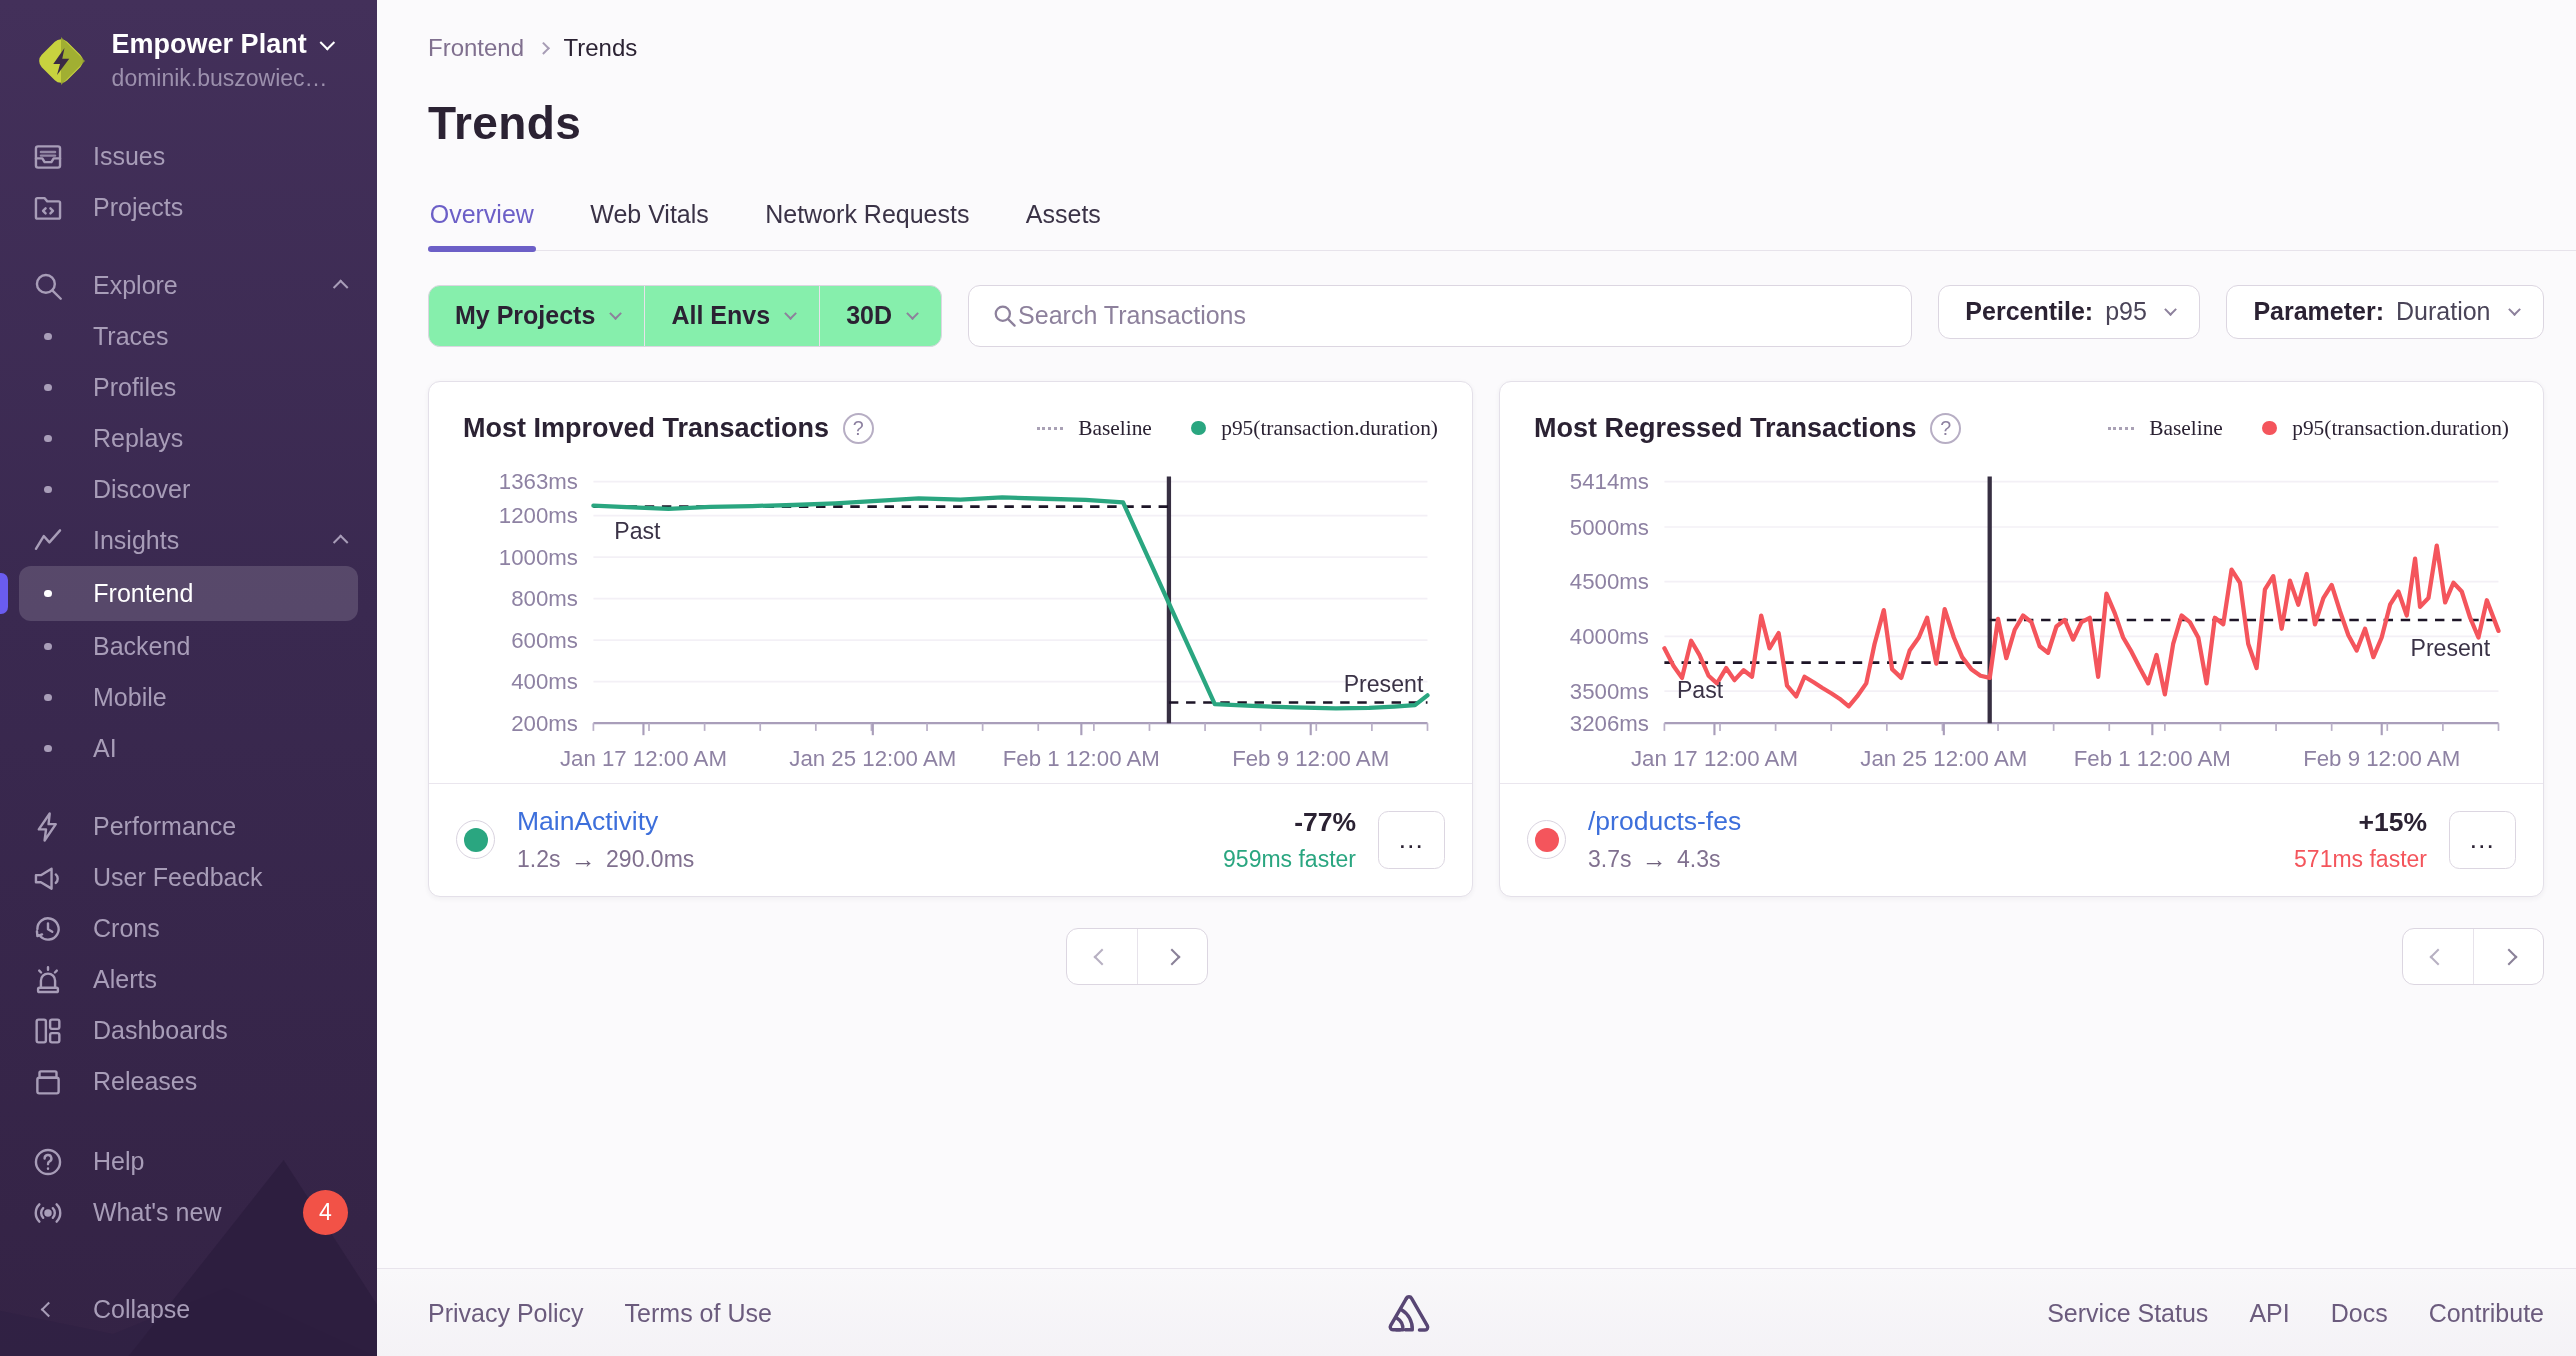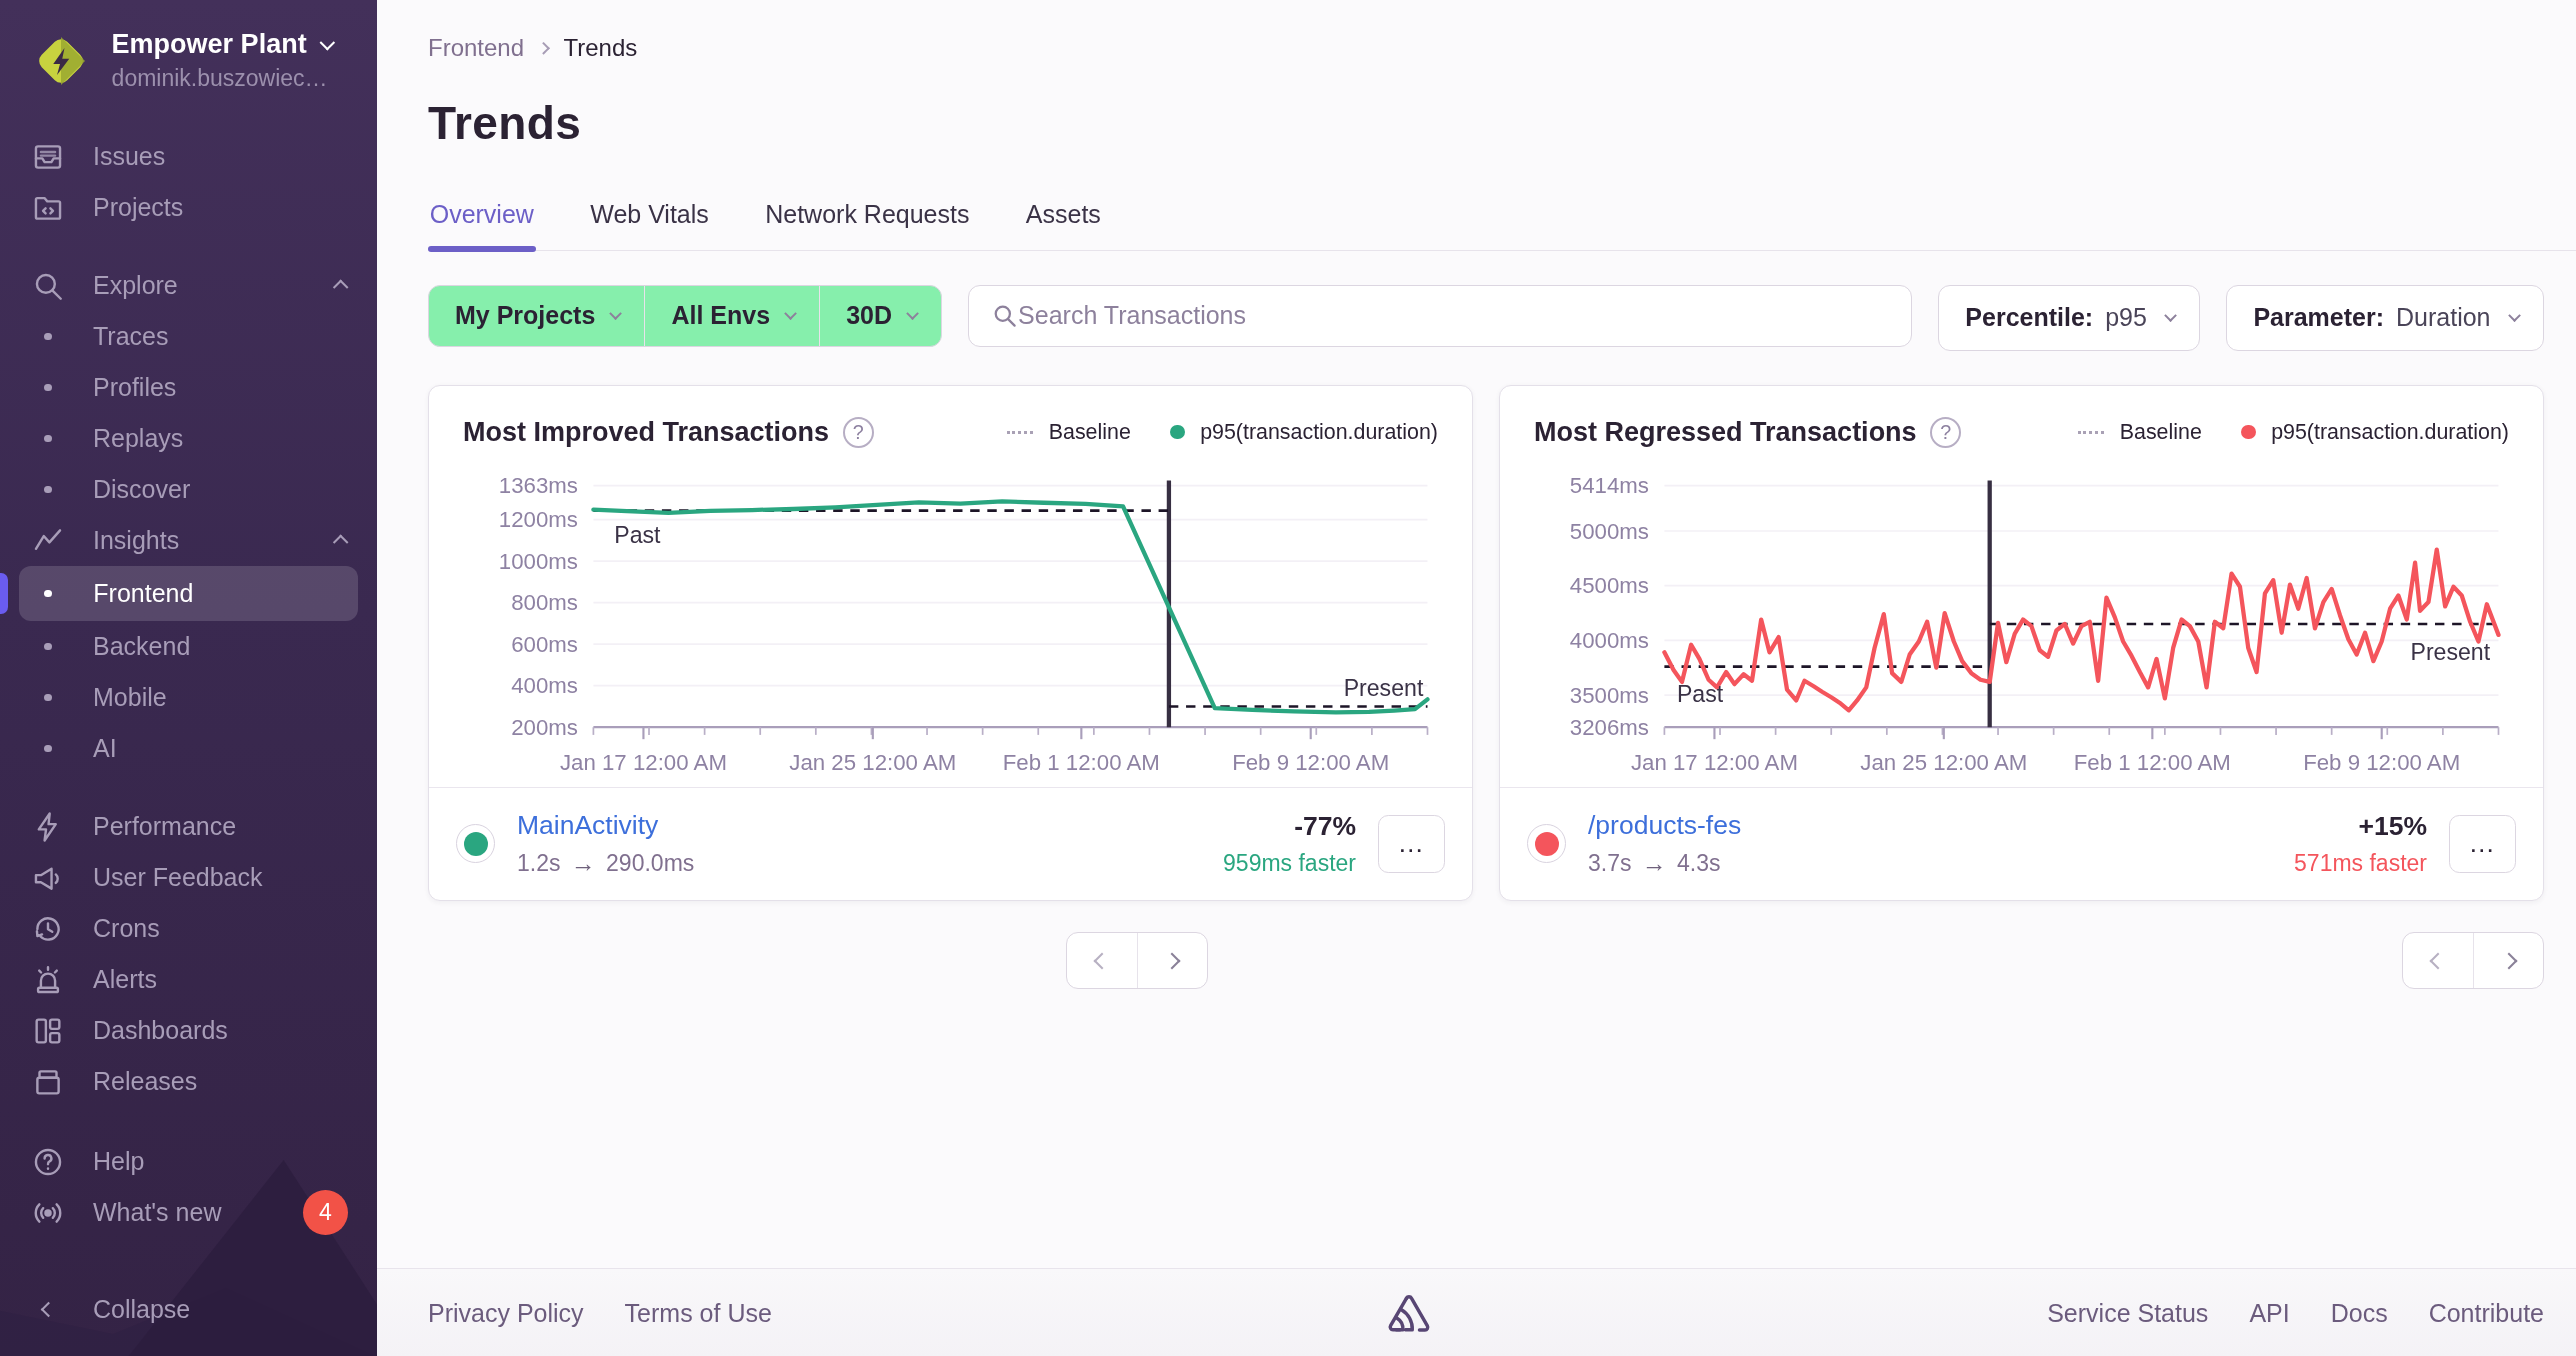--- a/index.html
+++ b/index.html
@@ -52,32 +52,32 @@
 
   .filters { display:flex; align-items:stretch; gap:26px; margin:34px 38px 0 51px; }
   .seg-group { display:flex; align-items:stretch; background:#86efac; border:1.7px solid #dcd6e1; border-radius:12px; height:62px; overflow:hidden; }
   .seg { display:flex; align-items:center; gap:13.7px; padding:0 26px; font-size:25px; font-weight:700; color:#2b2233; cursor:pointer; }
   .seg + .seg { border-left:1.7px solid #e7e3eb; }
   .seg .chev { color:#8d819c; width:9.4px; height:9.4px; border-width:2.1px; }
   .search-box { flex:1; display:flex; align-items:center; gap:0; background:#fff; border:1.7px solid #dcd6e1; border-radius:12px; height:62px; padding:0 22px; }
   .search-box svg { width:27px; height:27px; flex:0 0 27px; }
   .search-box input { border:none; outline:none; flex:1; font-size:25px; font-family:inherit; color:#2b2233; background:transparent; }
   .search-box input::placeholder { color:#8d819c; }
-  .combo-btn { display:flex; align-items:center; gap:12px; background:#fff; border:1.7px solid #dcd6e1; border-radius:12px; height:66px; padding:0 26px; font-size:25px; cursor:pointer; }
+  .combo-btn { display:flex; align-items:center; gap:12px; background:#fff; border:1.7px solid #dcd6e1; border-radius:12px; height:54px; padding:0 26px; font-size:25px; cursor:pointer; }
   .combo-btn .k { font-weight:700; color:#2b2233; }
   .combo-btn .v { color:#4a4458; }
   .combo-btn .chev { color:#8d819c; width:9.4px; height:9.4px; border-width:2.1px; margin-left:5.1px; }
 
   .cards-row { display:flex; gap:26px; margin:34px 38px 0 51px; }
   .card { flex:1; background:#fff; border:1.7px solid #e4e0e9; border-radius:12px; box-shadow:0 1.7px 5.1px rgba(43,34,51,.05); }
   .card-inner { padding:31px 34px 0 34px; }
   .card-head { display:flex; align-items:center; }
   .card-title { font-size:27px; font-weight:700; color:#2b2233; }
   .help-dot { width:31px; height:31px; border:2.1px solid #b7aec4; border-radius:50%; color:#8d81a0; font-size:19.7px; display:flex; align-items:center; justify-content:center; margin-left:13.7px; cursor:pointer; }
-  .legend { margin-left:auto; display:flex; align-items:center; gap:15.4px; font-size:21.4px; color:#2b2233; }
+  .legend { margin-left:auto; display:flex; align-items:center; gap:15.4px; font-size:21.4px; color:#2b2233;font-family:Liberation Serif, serif; }
   .legend .dash { width:26px; border-top:3.4px dotted #a9a1b5; }
   .legend .ldot { width:14.6px; height:14.6px; border-radius:50%; }
   .ldot.green { background:#2aa680; } .ldot.red { background:#f4555c; }
   .legend .gap { width:8.6px; }
   .chart-svg { display:block; margin-top:24px; }
   .card-split { border-top:1.7px solid #eae6ee; margin-top:5.1px; }
   .card-foot { display:flex; align-items:center; gap:22px; padding:22px 27px 22px 27px; }
   .radio { width:39px; height:39px; border-radius:50%; border:1.7px solid #d9d3df; background:#fff; display:flex; align-items:center; justify-content:center; flex:0 0 39px; }
   .radio .rdot { width:24px; height:24px; border-radius:50%; }
   .rdot.green { background:#2aa680; } .rdot.red { background:#f4555c; }

